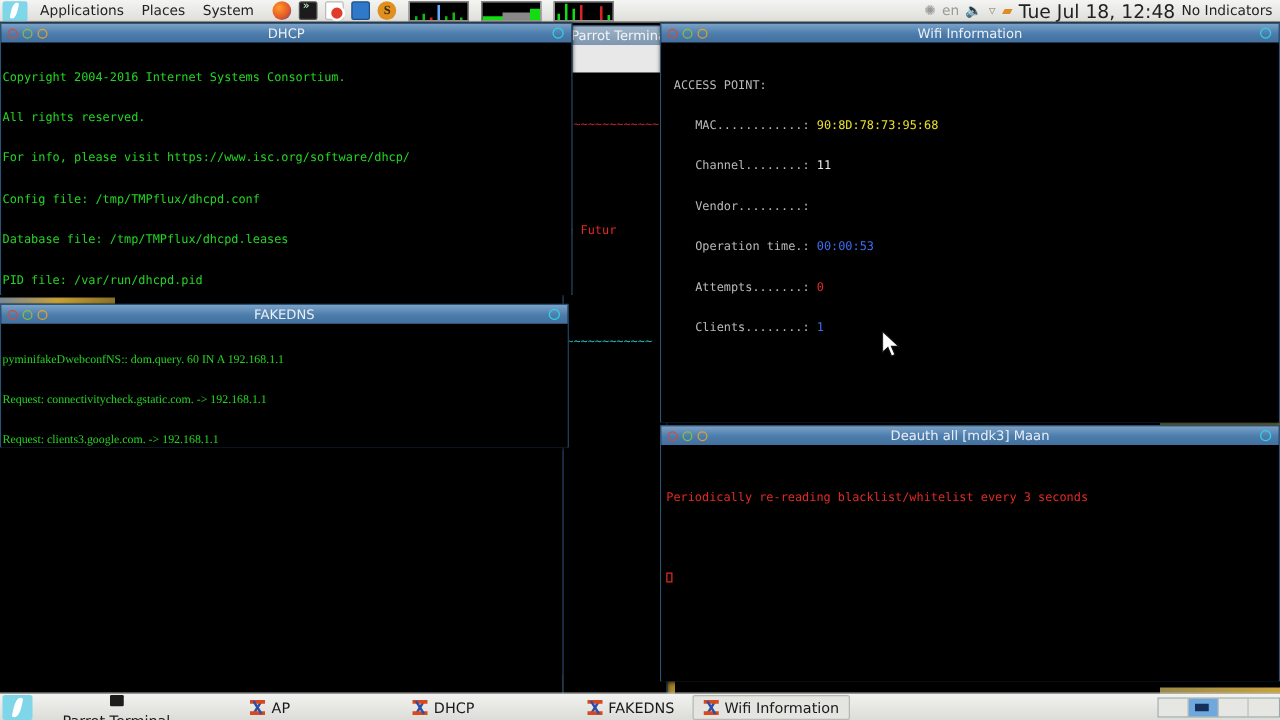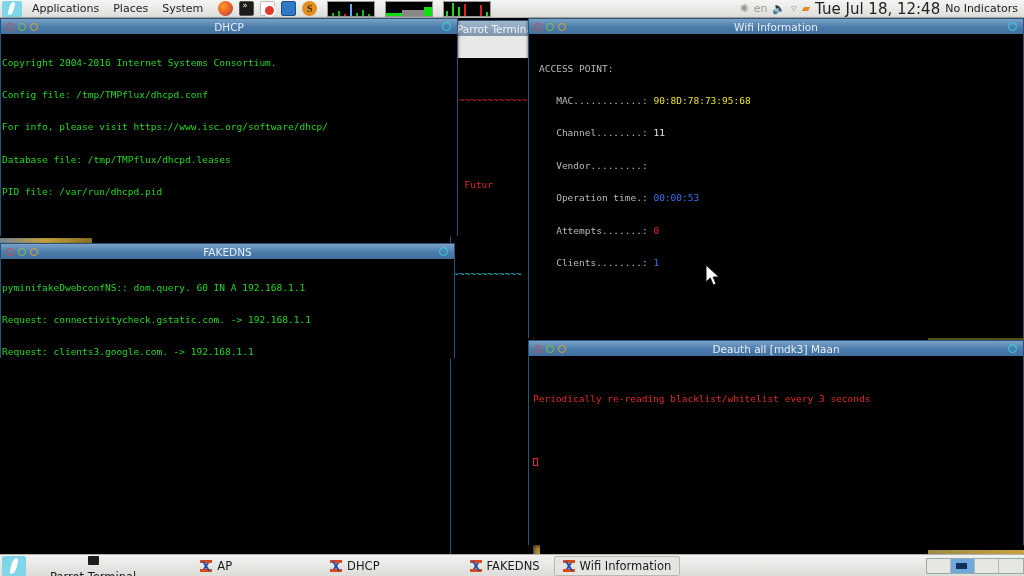--- a/index.html
+++ b/index.html
@@ -196,22 +196,23 @@
         <span class="tb-btn tb-min"></span>
         <span class="tb-btn tb-max"></span>
       </div>
       <div class="tb-title">DHCP</div>
       <div class="tb-right">
         <span class="tb-round"></span>
       </div>
     </div>
     <div class="term" style="height:202px;">
       <div>Copyright 2004-2016 Internet Systems Consortium.</div>
+      <div>All rights reserved.</div>
+      <div>For info, please visit https://www.isc.org/software/dhcp/</div>
       <div>Config file: /tmp/TMPflux/dhcpd.conf</div>
-      <div>For info, please visit https://www.isc.org/software/dhcp/</div>
       <div>Database file: /tmp/TMPflux/dhcpd.leases</div>
       <div>PID file: /var/run/dhcpd.pid</div>
       
       
       
       
       
       
       
       
@@ -255,21 +256,21 @@
       <div class="tb-buttons">
         <span class="tb-btn tb-close"></span>
         <span class="tb-btn tb-min"></span>
         <span class="tb-btn tb-max"></span>
       </div>
       <div class="tb-title">FAKEDNS</div>
       <div class="tb-right">
         <span class="tb-round"></span>
       </div>
     </div>
-    <div class="term" style="height:99px;">
+    <div class="term" style="height:99px;font-family:Liberation Serif, serif;">
       <div>pyminifakeDwebconfNS:: dom.query. 60 IN A 192.168.1.1</div>
       <div>Request: connectivitycheck.gstatic.com. -&gt; 192.168.1.1</div>
       <div>Request: clients3.google.com. -&gt; 192.168.1.1</div>
       
       
       
       
       
       
       

